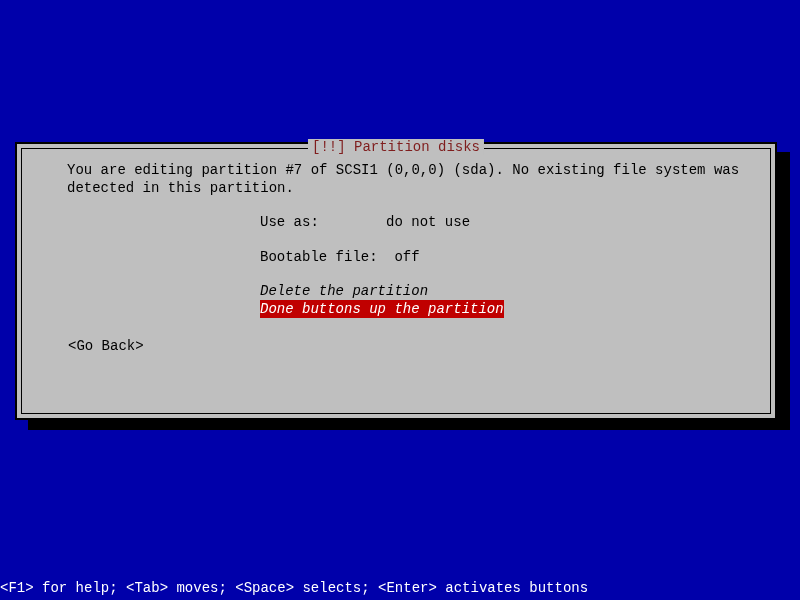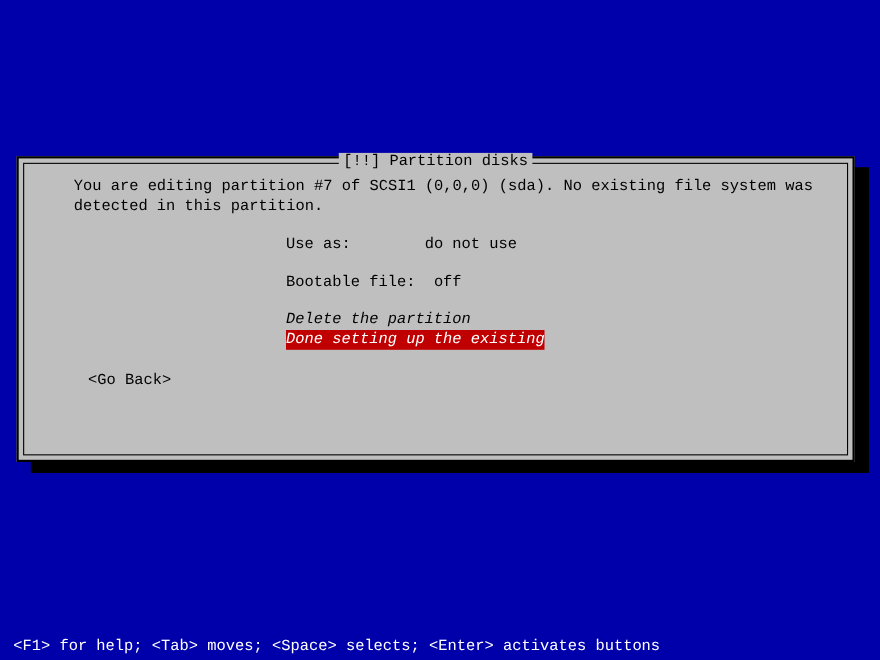--- a/index.html
+++ b/index.html
@@ -40,21 +40,21 @@
       height: 100%;
       border: 1px solid #000;
       position: relative;
     }
     .title {
       position: absolute;
       top: -10px;
       left: 50%;
       transform: translateX(-50%);
       background: #bfbfbf;
-      color: #000000;
+      color: #7f1d1d;
       padding: 0 4px;
       white-space: nowrap;
     }
     .content {
       padding: 12px 10px;
       color: #000;
     }
     .description {
       margin-bottom: 16px;
       line-height: 1.3;
@@ -78,26 +78,26 @@
       display: inline-block;
       white-space: pre;
       font-style: italic;
     }
     .action-item.selected {
       background: #c00000;
       color: #fff;
     }
     .go-back {
       margin-top: 20px;
-      margin-left: 48px;
+      margin-left: 36px;
     }
     .footer {
       position: absolute;
       bottom: 4px;
-      left: 12px;
+      left: 0;
       color: #fff;
       white-space: pre;
     }
   </style>
 </head>
 <body>
 
 <div class="shadow"></div>
 
 <div class="dialog">
@@ -106,20 +106,20 @@
       <span>[!!] Partition disks</span>
     </div>
     <div class="content">
       <div class="description">You are editing partition #7 of SCSI1 (0,0,0) (sda). No existing file system was detected in this partition.</div>
       <div class="settings-area">
         <div class="setting-row"><span>Use as:</span>        <span>do not use</span></div>
         <div class="spacer"></div>
         <div class="setting-row"><span>Bootable file:</span>  <span>off</span></div>
         <div class="spacer"></div>
         <div><span class="action-item">Delete the partition</span></div>
-        <div><span class="action-item selected">Done setting up the existing</span></div>
+        <div><span class="action-item selected">Done buttons up the partition</span></div>
       </div>
       <div class="go-back">&lt;Go Back&gt;</div>
     </div>
   </div>
 </div>
 
 <div class="footer">&lt;F1&gt; for help; &lt;Tab&gt; moves; &lt;Space&gt; selects; &lt;Enter&gt; activates buttons</div>
 
 </body></html>

